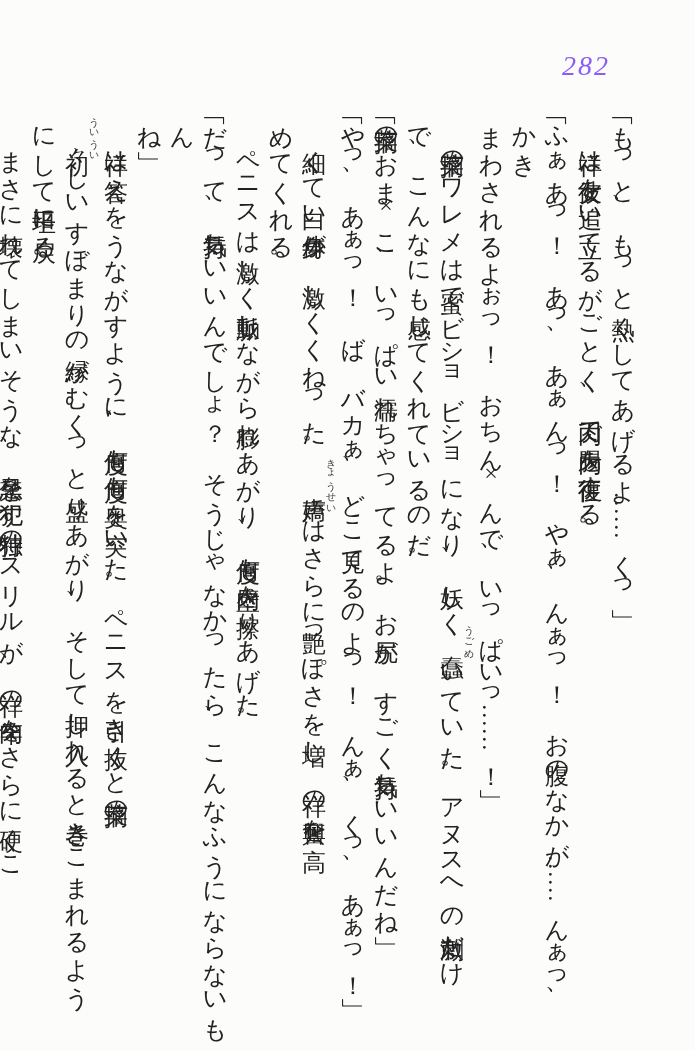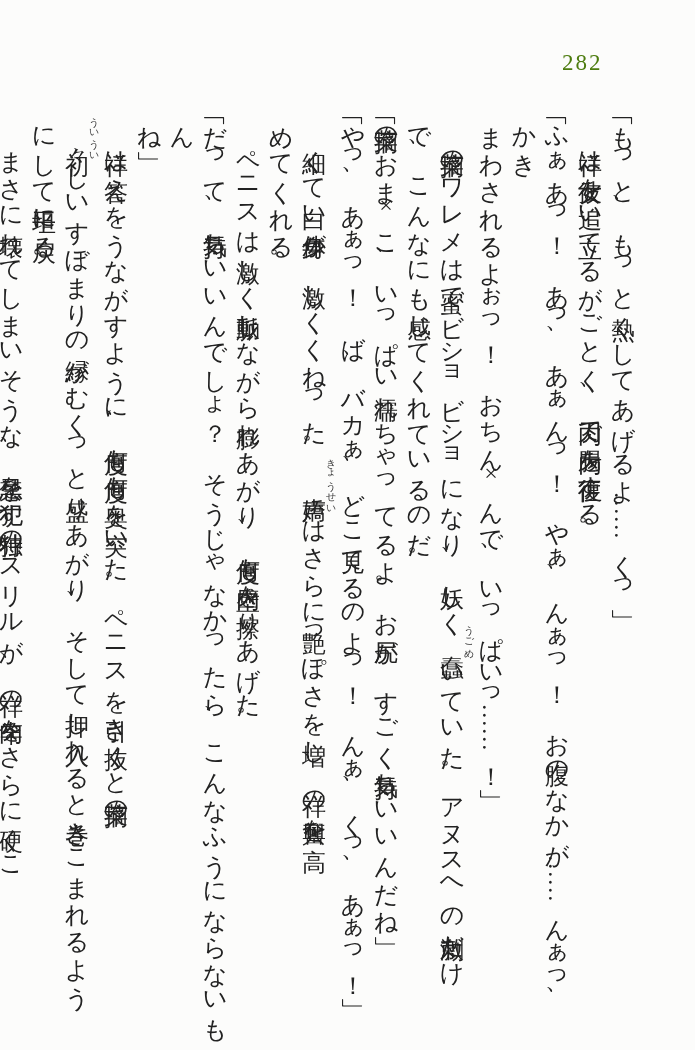--- a/index.html
+++ b/index.html
@@ -10,23 +10,24 @@
     height: 1050px;
     background: #fcfcfb;
     overflow: hidden;
     font-family: "Liberation Serif", "DejaVu Serif", serif;
     color: #222222;
   }
   .page-number {
     position: absolute;
     top: 50px;
     left: 562px;
-    font-size: 23px;
+    font-size: 28px;
+    font-style: italic;
     letter-spacing: 2px;
-    color: #4d7c0f;
+    color: #8b5cf6;
   }
   .text-block {
     position: absolute;
     top: 110px;
     right: 56px;
     height: 920px;
     writing-mode: vertical-rl;
     text-orientation: mixed;
     font-size: 24px;
     line-height: 33px;

